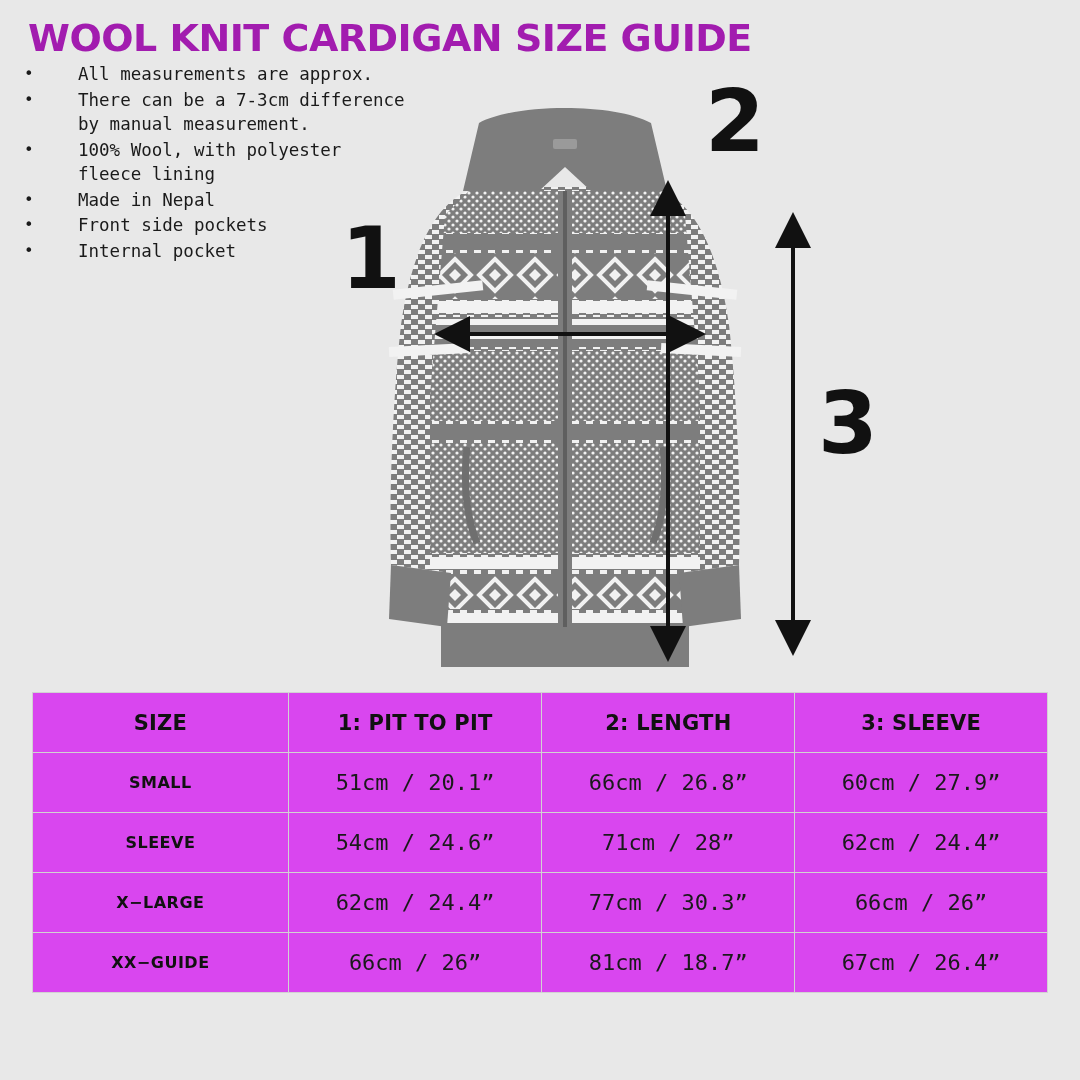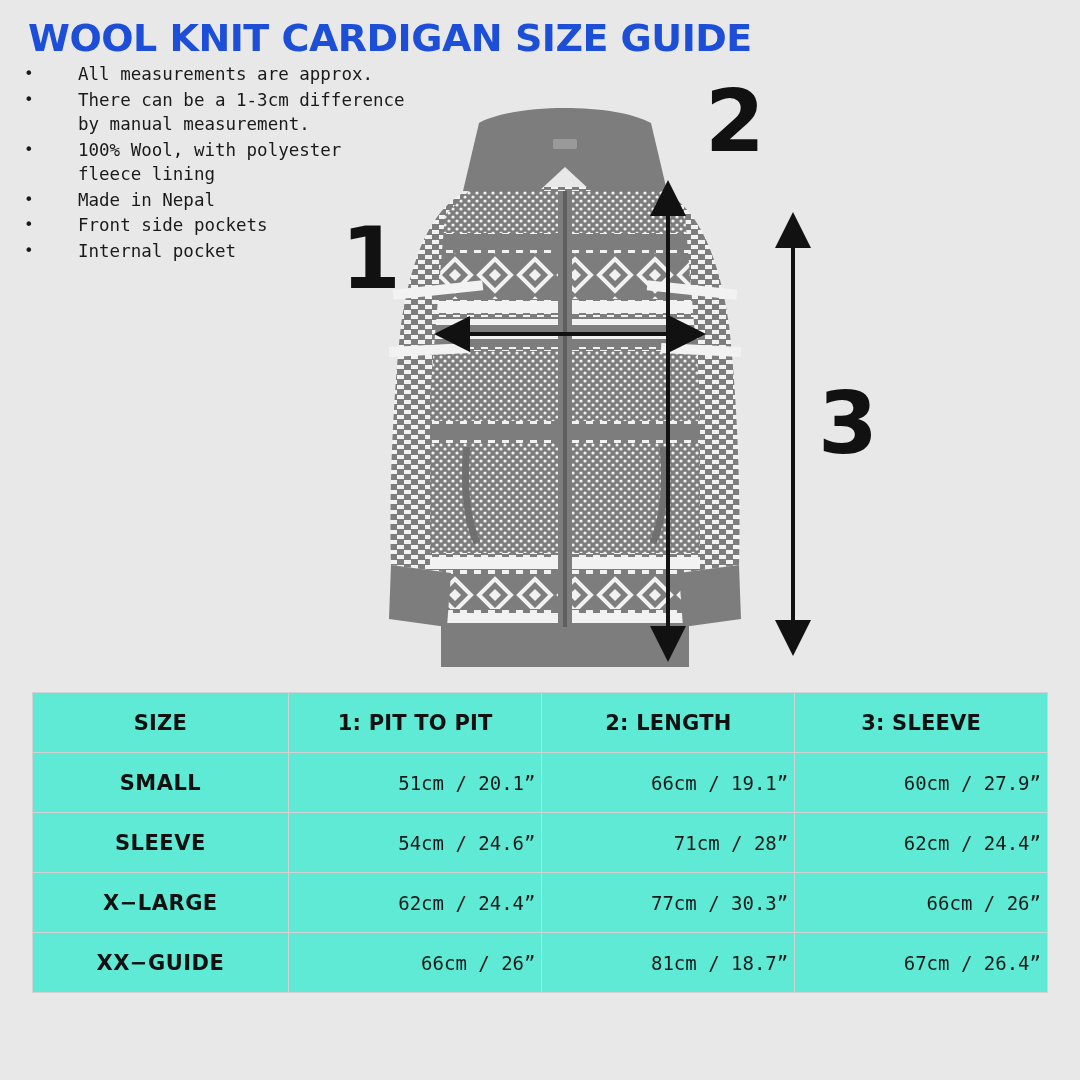--- a/index.html
+++ b/index.html
@@ -20,21 +20,21 @@
     height: 1080px;
   }
   .title {
     position: absolute;
     left: 28px;
     top: 16px;
     font-family: "DejaVu Sans", sans-serif;
     font-weight: bold;
     font-size: 38px;
     letter-spacing: -0.5px;
-    color: #1d4ed8;
+    color: #a21caf;
     white-space: nowrap;
   }
   .bullets {
     position: absolute;
     left: 24px;
     top: 62px;
     width: 470px;
     font-family: "DejaVu Sans Mono", monospace;
     font-size: 17.5px;
     line-height: 24.5px;
@@ -92,71 +92,70 @@
   .table-wrap {
     position: absolute;
     left: 32px;
     top: 692px;
     width: 1016px;
     background: #ffffff;
   }
   table.size-table {
     border-collapse: collapse;
     width: 1016px;
-    background: #5eead4;
+    background: #d946ef;
   }
   table.size-table th,
   table.size-table td {
     border: 1px solid #d2d2d2;
     height: 59px;
     text-align: center;
     vertical-align: middle;
     padding: 0 6px;
   }
   table.size-table thead th {
     font-family: "DejaVu Sans", sans-serif;
     font-weight: bold;
     font-size: 21px;
     color: #111;
     letter-spacing: 0.2px;
   }
   table.size-table tbody td.sizecol {
     font-family: "DejaVu Sans", sans-serif;
     font-weight: bold;
-    font-size: 21px;
+    font-size: 16px;
     color: #111;
     letter-spacing: 0.5px;
   }
   table.size-table tbody td.meas {
     font-family: "DejaVu Sans Mono", monospace;
-    font-size: 19px;
+    font-size: 22px;
     color: #1a1a1a;
     letter-spacing: 0px;
-    text-align: right;
   }
   table.size-table col.c1 { width: 256px; }
   table.size-table col.c2 { width: 254px; }
   table.size-table col.c3 { width: 253px; }
   table.size-table col.c4 { width: 253px; }
 </style>
 </head>
 <body>
 
 <div class="page">
 
   <div class="title">WOOL KNIT CARDIGAN SIZE GUIDE</div>
 
   <div class="bullets">
     <div class="bullet">
       <span class="dot">•</span>
       <span class="btext">All measurements are approx.</span>
     </div>
     <div class="bullet">
       <span class="dot">•</span>
-      <span class="btext">There can be a 1-3cm difference
+      <span class="btext">There can be a 7-3cm difference
 by manual measurement.</span>
     </div>
     <div class="bullet">
       <span class="dot">•</span>
       <span class="btext">100% Wool, with polyester
 fleece lining</span>
     </div>
     <div class="bullet">
       <span class="dot">•</span>
       <span class="btext">Made in Nepal</span>
@@ -275,21 +274,21 @@
           <th>SIZE</th>
           <th>1: PIT TO PIT</th>
           <th>2: LENGTH</th>
           <th>3: SLEEVE</th>
         </tr>
       </thead>
       <tbody>
         <tr>
           <td class="sizecol">SMALL</td>
           <td class="meas">51cm / 20.1”</td>
-          <td class="meas">66cm / 19.1”</td>
+          <td class="meas">66cm / 26.8”</td>
           <td class="meas">60cm / 27.9”</td>
         </tr>
         <tr>
           <td class="sizecol">SLEEVE</td>
           <td class="meas">54cm / 24.6”</td>
           <td class="meas">71cm / 28”</td>
           <td class="meas">62cm / 24.4”</td>
         </tr>
         <tr>
           <td class="sizecol">X−LARGE</td>

